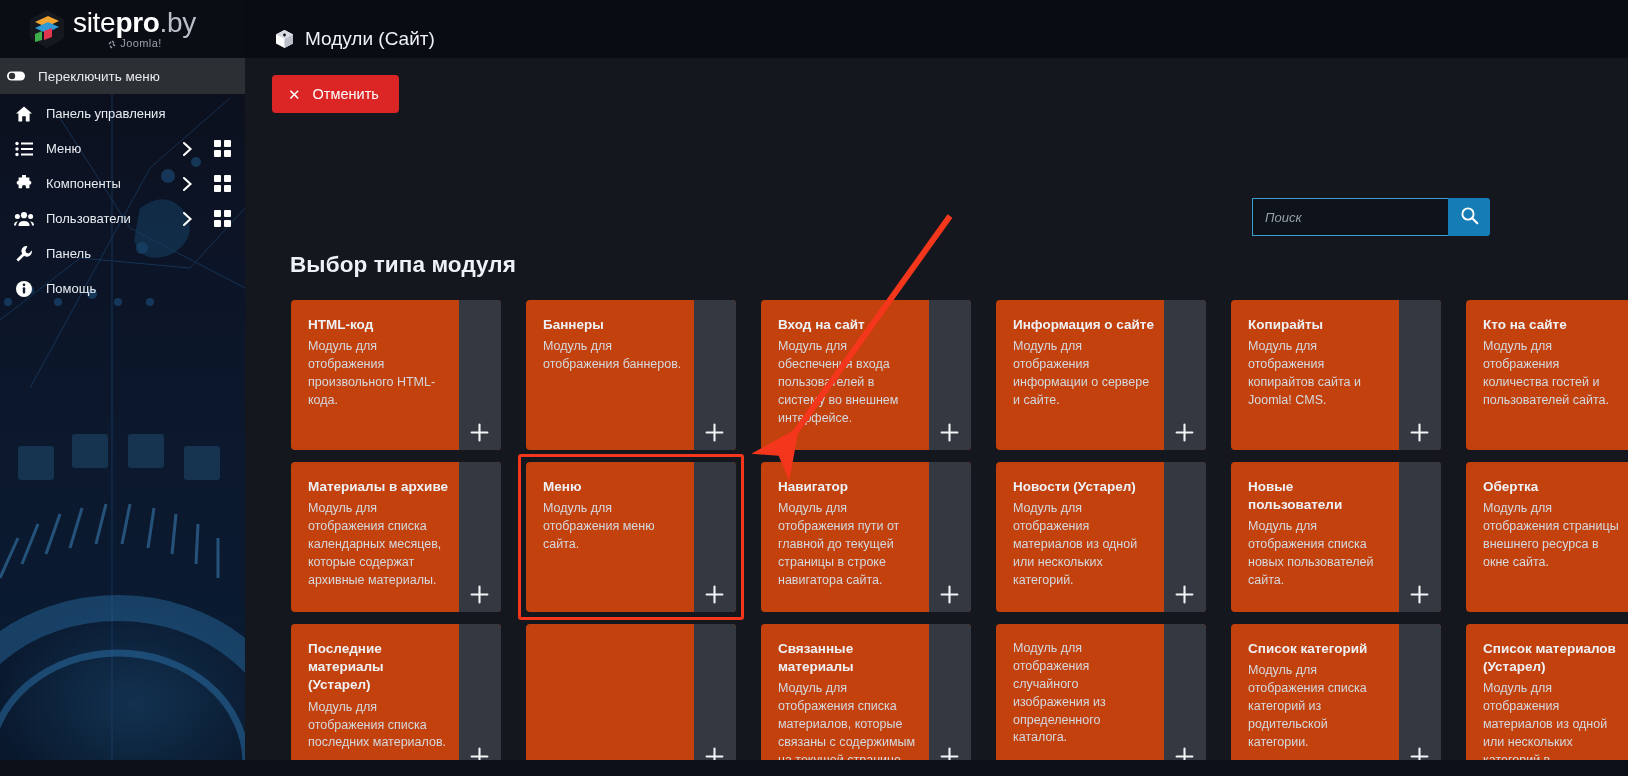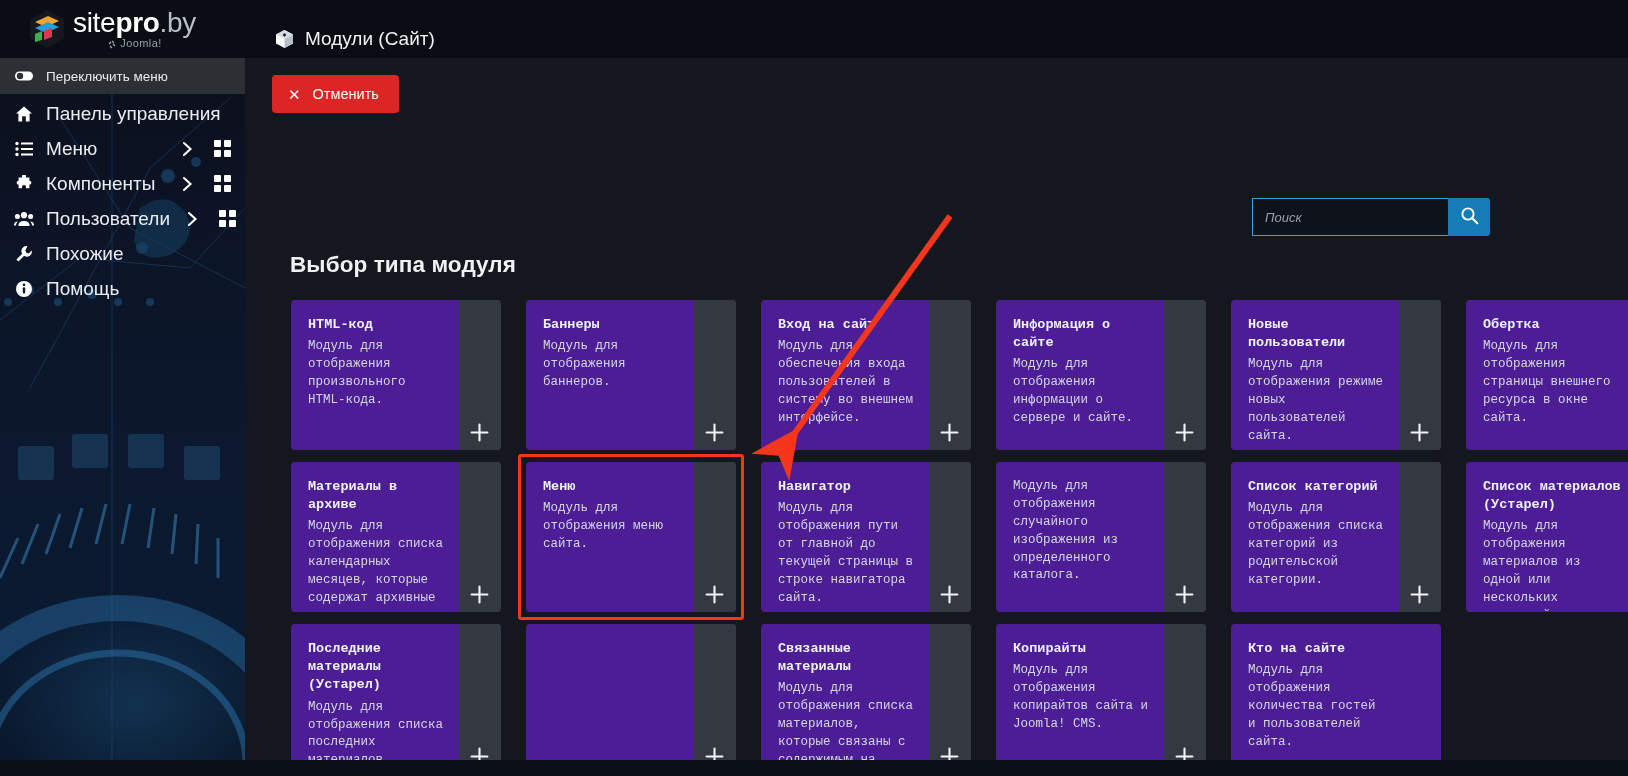--- a/index.html
+++ b/index.html
@@ -53,31 +53,31 @@
     background:
       radial-gradient(ellipse 260px 200px at 50% 118%, rgba(36,96,140,.55) 0%, rgba(16,42,70,.15) 55%, rgba(0,0,0,0) 75%),
       radial-gradient(ellipse 200px 150px at 55% 92%, rgba(30,84,126,.42) 0%, rgba(0,0,0,0) 70%),
       linear-gradient(180deg, #0c0f1c 0%, #0c1426 26%, #0c182d 55%, #0a1a31 80%, #09182c 100%);
     overflow: hidden;
   }
   .sb-deco { position: absolute; inset: 0; pointer-events: none; }
 
   .sb-toggle {
     height: 36px; display: flex; align-items: center; gap: 12px;
-    padding-left: 14px; background: #2c2f34; position: relative; z-index: 3;
+    padding-left: 6px; background: #2c2f34; position: relative; z-index: 3;
   }
   .sb-toggle .lbl { font-size: 13.5px; color: #e7eaee; }
 
   .sb-list { position: relative; z-index: 3; padding-top: 2px; }
   .sb-item {
     height: 35px; display: flex; align-items: center;
     padding-left: 14px; padding-right: 10px; gap: 12px;
     color: #e9edf2;
   }
-  .sb-item .lbl { font-size: 19px; flex: 1 1 auto; white-space: nowrap; }
+  .sb-item .lbl { font-size: 13px; flex: 1 1 auto; white-space: nowrap; }
   .sb-ico { width: 20px; display: flex; align-items: center; justify-content: center; flex: 0 0 20px; }
   .sb-chev { width: 20px; display: flex; align-items: center; justify-content: center; flex: 0 0 20px; }
   .sb-grid { width: 26px; display: flex; align-items: center; justify-content: center; flex: 0 0 26px; }
   .grid4 { display: grid; grid-template-columns: 7px 7px; grid-template-rows: 7px 7px; gap: 3px; }
   .grid4 i { background: #ffffff; display: block; border-radius: 1px; }
 
   
   .main {
     flex: 1 1 auto; position: relative;
     background: #14171d;
@@ -115,22 +115,22 @@
 
   .cards {
     position: absolute; left: 46px; top: 170px; right: 0; bottom: 0;
     display: grid; grid-auto-flow: column;
     grid-template-rows: repeat(3, 150px);
     grid-auto-columns: 210px;
     gap: 12px 25px;
     overflow: hidden;
   }
   .card {
-    position: relative; background: #4c1d95; border-radius: 4px;
-    overflow: hidden; cursor: pointer; font-family: Liberation Mono, monospace;
+    position: relative; background: #c2410c; border-radius: 4px;
+    overflow: hidden; cursor: pointer;
   }
   .card .strip {
     position: absolute; right: 0; top: 0; bottom: 0; width: 42px;
     background: #343941;
   }
   .card .plus {
     position: absolute; right: 12px; bottom: 8px;
     width: 20px; height: 20px; color: #f2f4f6;
     display: flex; align-items: center; justify-content: center;
   }
@@ -340,21 +340,21 @@
               </span>
             </span>
         </div>
 
         <div class="sb-item">
           <span class="sb-ico">
             <svg width="18" height="18" viewBox="0 0 18 18">
                 <path d="M12.4 1.2 a5 5 0 0 0 -5.2 7.6 L1.4 14.6 l2 2 L9.2 10.8 a5 5 0 0 0 7.6 -5.2 l-3 3 -2.6-.8 -.8-2.6 z" fill="#fff"></path>
               </svg>
           </span>
-          <span class="lbl">Похожие</span>
+          <span class="lbl">Панель</span>
         </div>
 
         <div class="sb-item">
           <span class="sb-ico">
             <svg width="18" height="18" viewBox="0 0 18 18">
                 <circle cx="9" cy="9" r="8" fill="#fff"></circle>
                 <circle cx="9" cy="4.8" r="1.35" fill="#10182a"></circle>
                 <rect x="7.8" y="7.2" width="2.4" height="6.4" rx="1.1" fill="#10182a"></rect>
               </svg>
           </span>
@@ -502,20 +502,32 @@
               </div>
               <div class="plus">
                 <svg width="19" height="19" viewBox="0 0 19 19">
                   <path d="M9.5 1.6 V17.4 M1.6 9.5 H17.4" stroke="#f2f4f6" stroke-width="2.1" stroke-linecap="round"></path>
                 </svg>
               </div>
             </div>
             <div class="card">
               <div class="strip"></div>
               <div class="inner">
+                <h3>Новости (Устарел)</h3>
+                <p>Модуль для отображения материалов из одной или нескольких категорий.</p>
+              </div>
+              <div class="plus">
+                <svg width="19" height="19" viewBox="0 0 19 19">
+                  <path d="M9.5 1.6 V17.4 M1.6 9.5 H17.4" stroke="#f2f4f6" stroke-width="2.1" stroke-linecap="round"></path>
+                </svg>
+              </div>
+            </div>
+            <div class="card">
+              <div class="strip"></div>
+              <div class="inner">
                 <p>Модуль для отображения случайного изображения из определенного каталога.</p>
               </div>
               <div class="plus">
                 <svg width="19" height="19" viewBox="0 0 19 19">
                   <path d="M9.5 1.6 V17.4 M1.6 9.5 H17.4" stroke="#f2f4f6" stroke-width="2.1" stroke-linecap="round"></path>
                 </svg>
               </div>
             </div>
             <div class="card">
               <div class="strip"></div>
@@ -526,21 +538,21 @@
               <div class="plus">
                 <svg width="19" height="19" viewBox="0 0 19 19">
                   <path d="M9.5 1.6 V17.4 M1.6 9.5 H17.4" stroke="#f2f4f6" stroke-width="2.1" stroke-linecap="round"></path>
                 </svg>
               </div>
             </div>
             <div class="card">
               <div class="strip"></div>
               <div class="inner">
                 <h3>Новые пользователи</h3>
-                <p>Модуль для отображения режиме новых пользователей сайта.</p>
+                <p>Модуль для отображения списка новых пользователей сайта.</p>
               </div>
               <div class="plus">
                 <svg width="19" height="19" viewBox="0 0 19 19">
                   <path d="M9.5 1.6 V17.4 M1.6 9.5 H17.4" stroke="#f2f4f6" stroke-width="2.1" stroke-linecap="round"></path>
                 </svg>
               </div>
             </div>
             <div class="card">
               <div class="strip"></div>
               <div class="inner">

